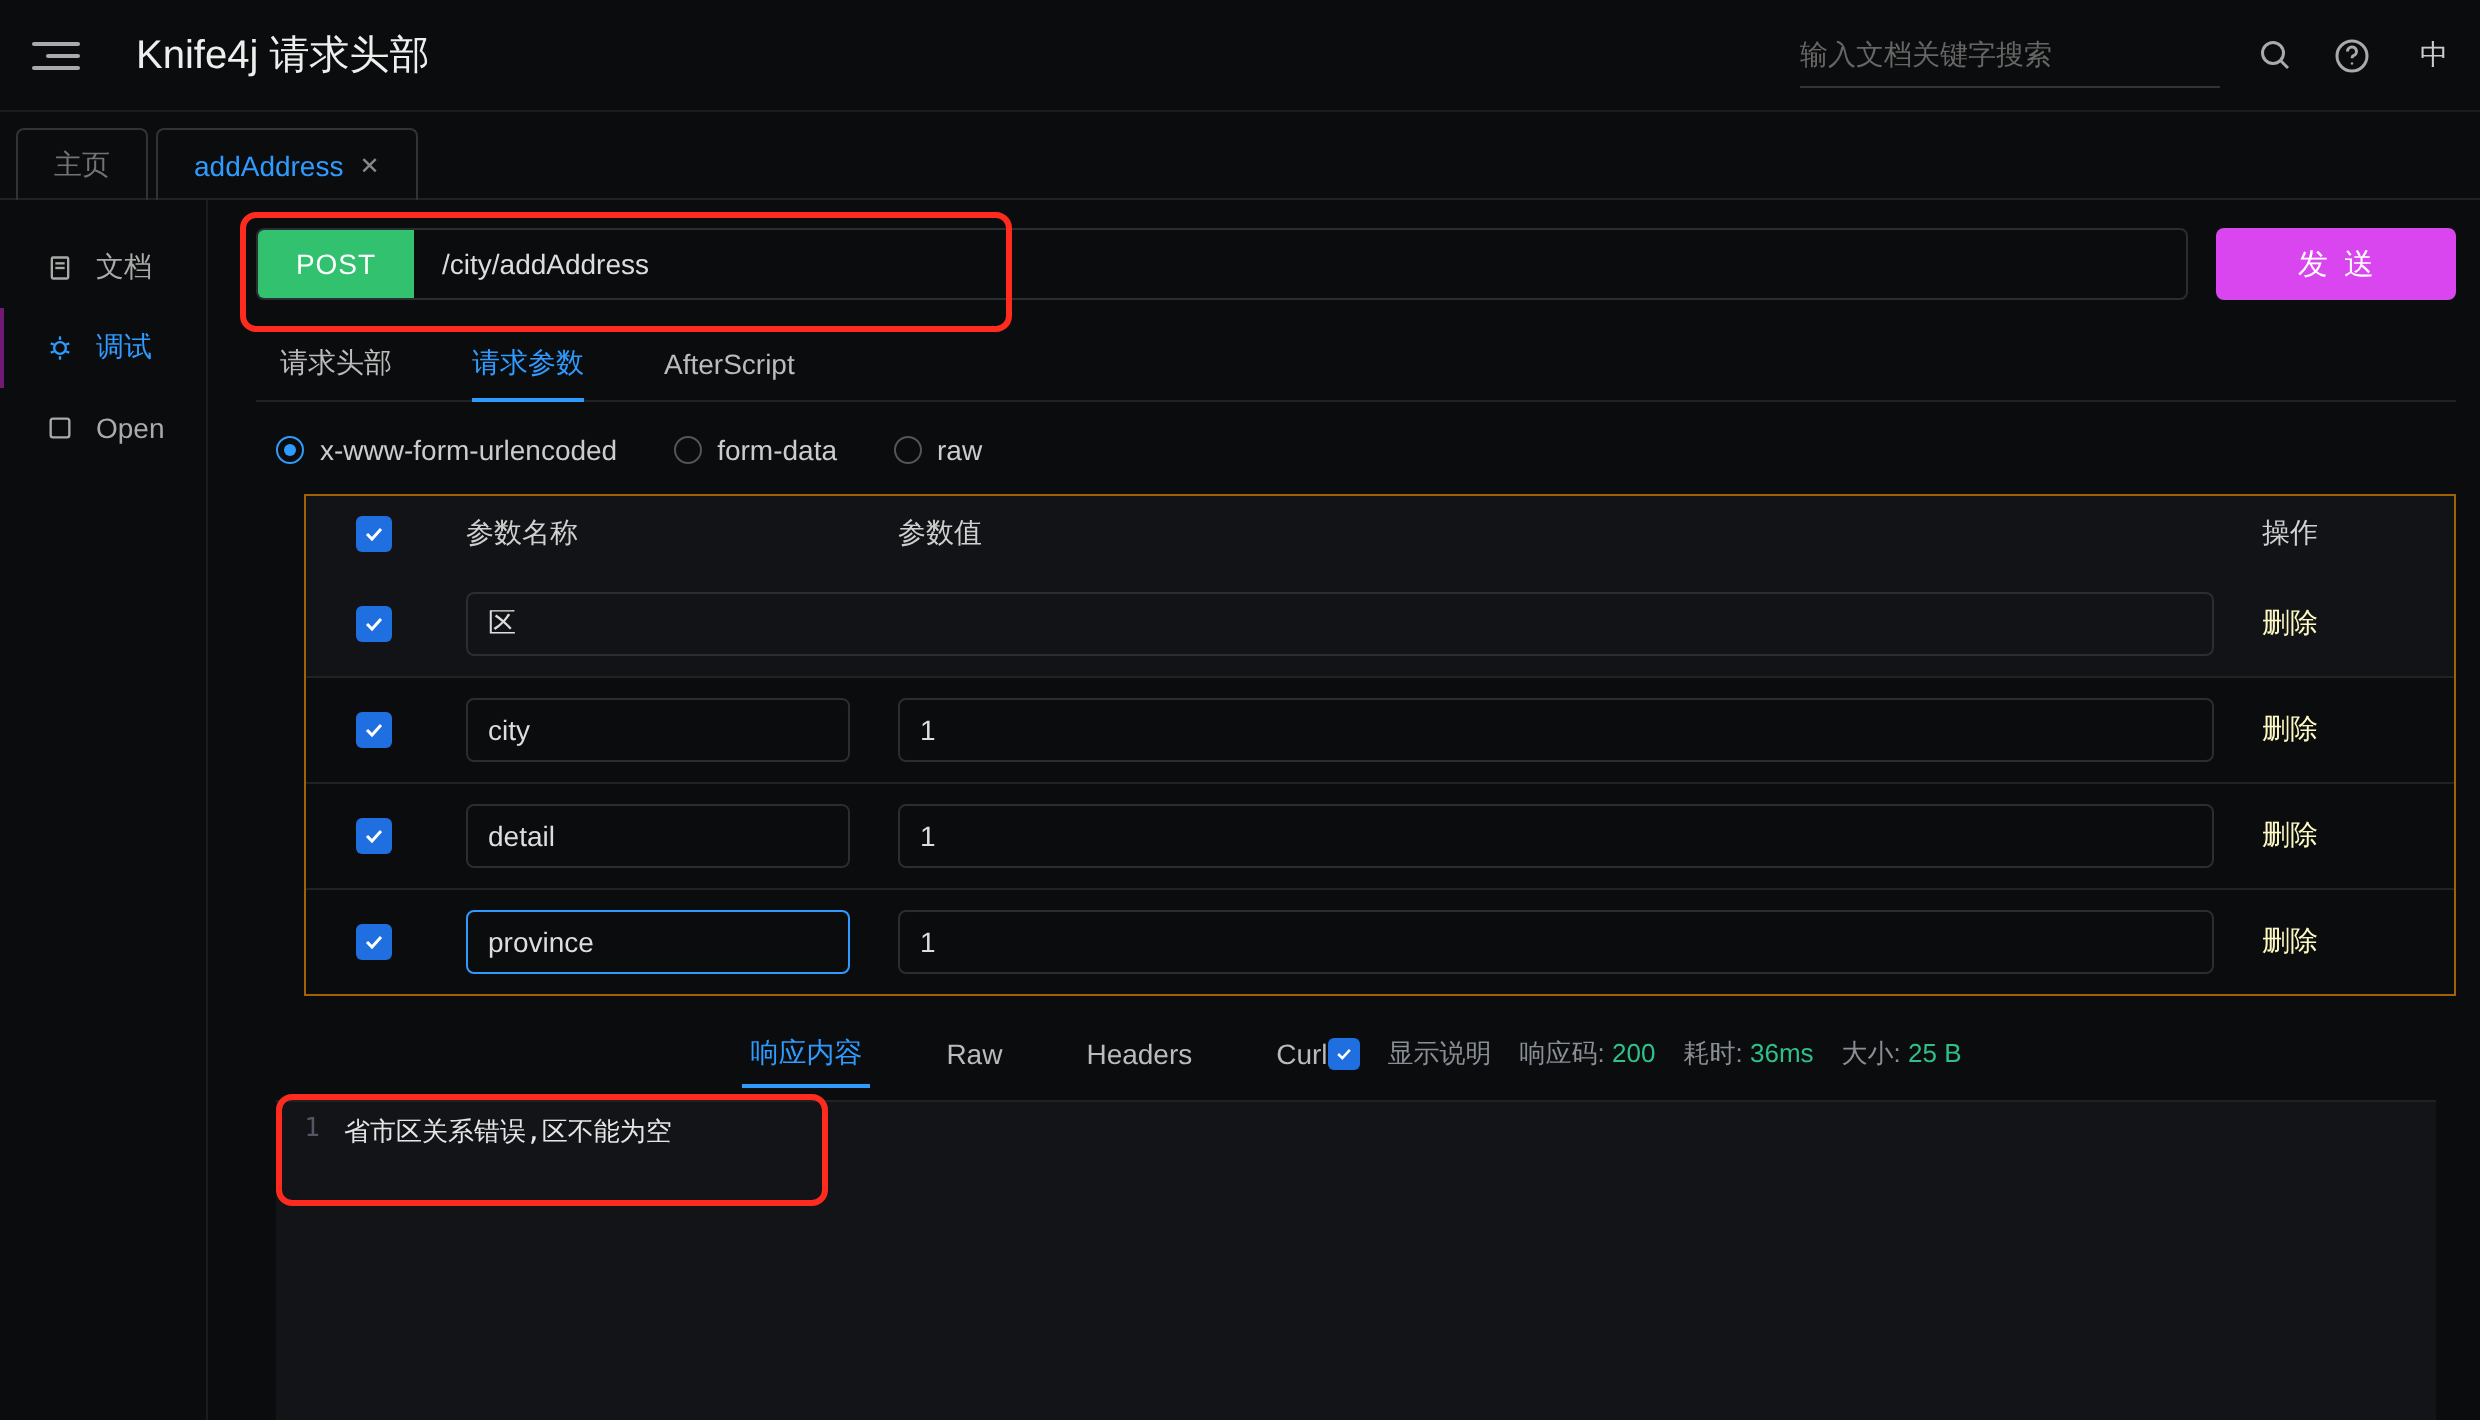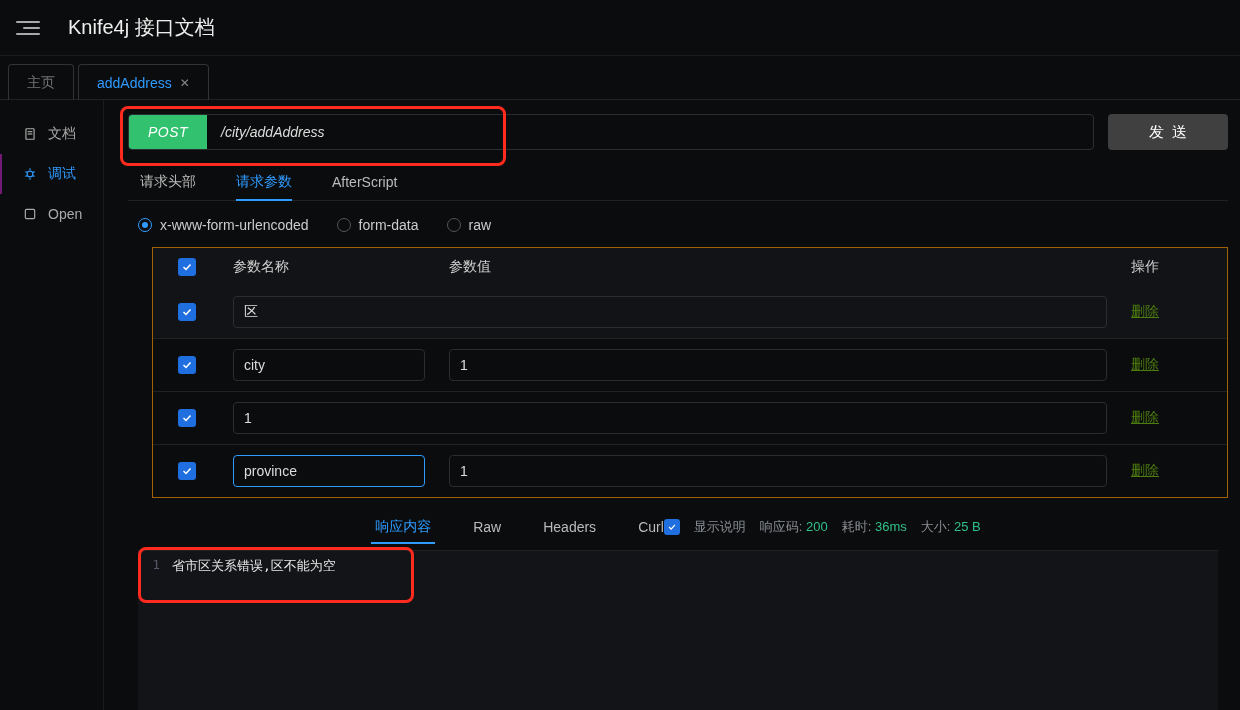--- a/index.html
+++ b/index.html
@@ -81,31 +81,31 @@
     left:16px; top:6px;
     width:386px; height:60px;
     border:3px solid #ff2b1f;
     border-radius:8px;
     pointer-events:none;
     z-index:5;
   }
   .method-url {
     flex:1; display:flex;
     border:1px solid #2a2d31; border-radius:4px;
-    overflow:hidden; height:36px;font-style:italic;
+    overflow:hidden; height:36px;
   }
   .method-badge {
     background:#32c16f; color:#fff;
     min-width:78px; display:flex; align-items:center; justify-content:center;
     font-weight:500; letter-spacing:0.5px;
   }
   .url-text { display:flex; align-items:center; padding:0 14px; color:#ddd;}
   .send-btn {
     width:120px; height:36px;
-    background:#404040; color:#fff;
+    background:#d946ef; color:#fff;
     border:none; border-radius:4px;
     font-size:15px; letter-spacing:8px; padding-left:8px;
     cursor:pointer;
   }
   
   .sub-tabs { display:flex; gap:40px; padding:0 12px; border-bottom:1px solid #222; margin-bottom:12px;}
   .sub-tab { height:36px; display:flex; align-items:center; color:#bbb; cursor:pointer; position:relative;}
   .sub-tab.active { color:#2f9bff;}
   .sub-tab.active::after{content:"";position:absolute;left:0;right:0;bottom:-1px;height:2px;background:#2f9bff;}
   
@@ -126,21 +126,21 @@
   .chkbox { width:18px; height:18px; border-radius:3px; background:#1f6fe0; display:flex; align-items:center; justify-content:center; cursor:pointer;}
   .chkbox svg{stroke:#fff;}
   .tinput {
     width:100%; height:32px;
     background:transparent;
     border:1px solid #2a2d31; border-radius:4px;
     padding:0 10px; color:#ddd; font-size:14px;
     outline:none;
   }
   .tinput.focus{border-color:#2f9bff;}
-  .act-link{ color:#4d7c0f; cursor:pointer;text-decoration:underline;}
+  .act-link{ color:#fef9c3; cursor:pointer;}
   
   .resp-head {
     display:flex; align-items:center; justify-content:center;
     padding:12px 10px 0;
   }
   .resp-tabs { display:flex; gap:42px;}
   .resp-tab { height:34px; display:flex; align-items:center; color:#bbb; cursor:pointer; position:relative;}
   .resp-tab.active { color:#2f9bff;}
   .resp-tab.active::after{content:"";position:absolute;left:-4px;right:-4px;bottom:0;height:2px;background:#2f9bff;}
   .resp-meta { display:flex; align-items:center; gap:14px; color:#8a8f96; font-size:13px;}
@@ -164,22 +164,39 @@
 </style>
 </head>
 <body>
 
 <div class="header">
   <div class="menu-icon">
     <span></span>
       <span></span>
       <span></span>
   </div>
-  <div class="app-title">Knife4j 接口文档</div>
+  <div class="app-title">Knife4j 请求头部</div>
   <div class="header-spacer"></div>
+  <div class="search-wrap">
+    <input class="search-input" placeholder="输入文档关键字搜索" style="">
+    <div class="icon-btn icon-search">
+      <svg width="18" height="18" viewBox="0 0 24 24" stroke-width="2">
+          <circle cx="10" cy="10" r="7"></circle>
+          <line x1="20" y1="20" x2="15" y2="15"></line>
+        </svg>
+    </div>
+    <div class="icon-btn icon-help">
+      <svg width="18" height="18" viewBox="0 0 24 24" stroke-width="2">
+          <circle cx="12" cy="12" r="10"></circle>
+          <path d="M9 9a3 3 0 1 1 4 2.8c-.8.4-1 1-1 1.7"></path>
+          <circle cx="12" cy="17" r="0.8" fill="#aaa" stroke="none"></circle>
+        </svg>
+    </div>
+    <div class="lang">中</div>
+  </div>
 </div>
 
 <div class="page-tabs">
   <div class="page-tab">
     <span>主页</span>
   </div>
   <div class="page-tab active">
     <span>addAddress</span>
     <span class="tab-close">✕</span>
   </div>
@@ -304,20 +321,23 @@
               </div>
             </div>
             <div class="ptable-row">
               <div class="pcell chk">
                 <span class="chkbox">
                   <svg width="12" height="12" viewBox="0 0 24 24" fill="none" stroke="#fff" stroke-width="3">
                     <polyline points="5 12 10 17 19 7"></polyline>
                   </svg>
                 </span>
               </div>
+              <div class="pcell name">
+                <input class="tinput" value="detail" style="">
+              </div>
               <div class="pcell val">
                 <input class="tinput" value="1" style="">
               </div>
               <div class="pcell act">
                 <span class="act-link">删除</span>
               </div>
             </div>
             <div class="ptable-row">
               <div class="pcell chk">
                 <span class="chkbox">

